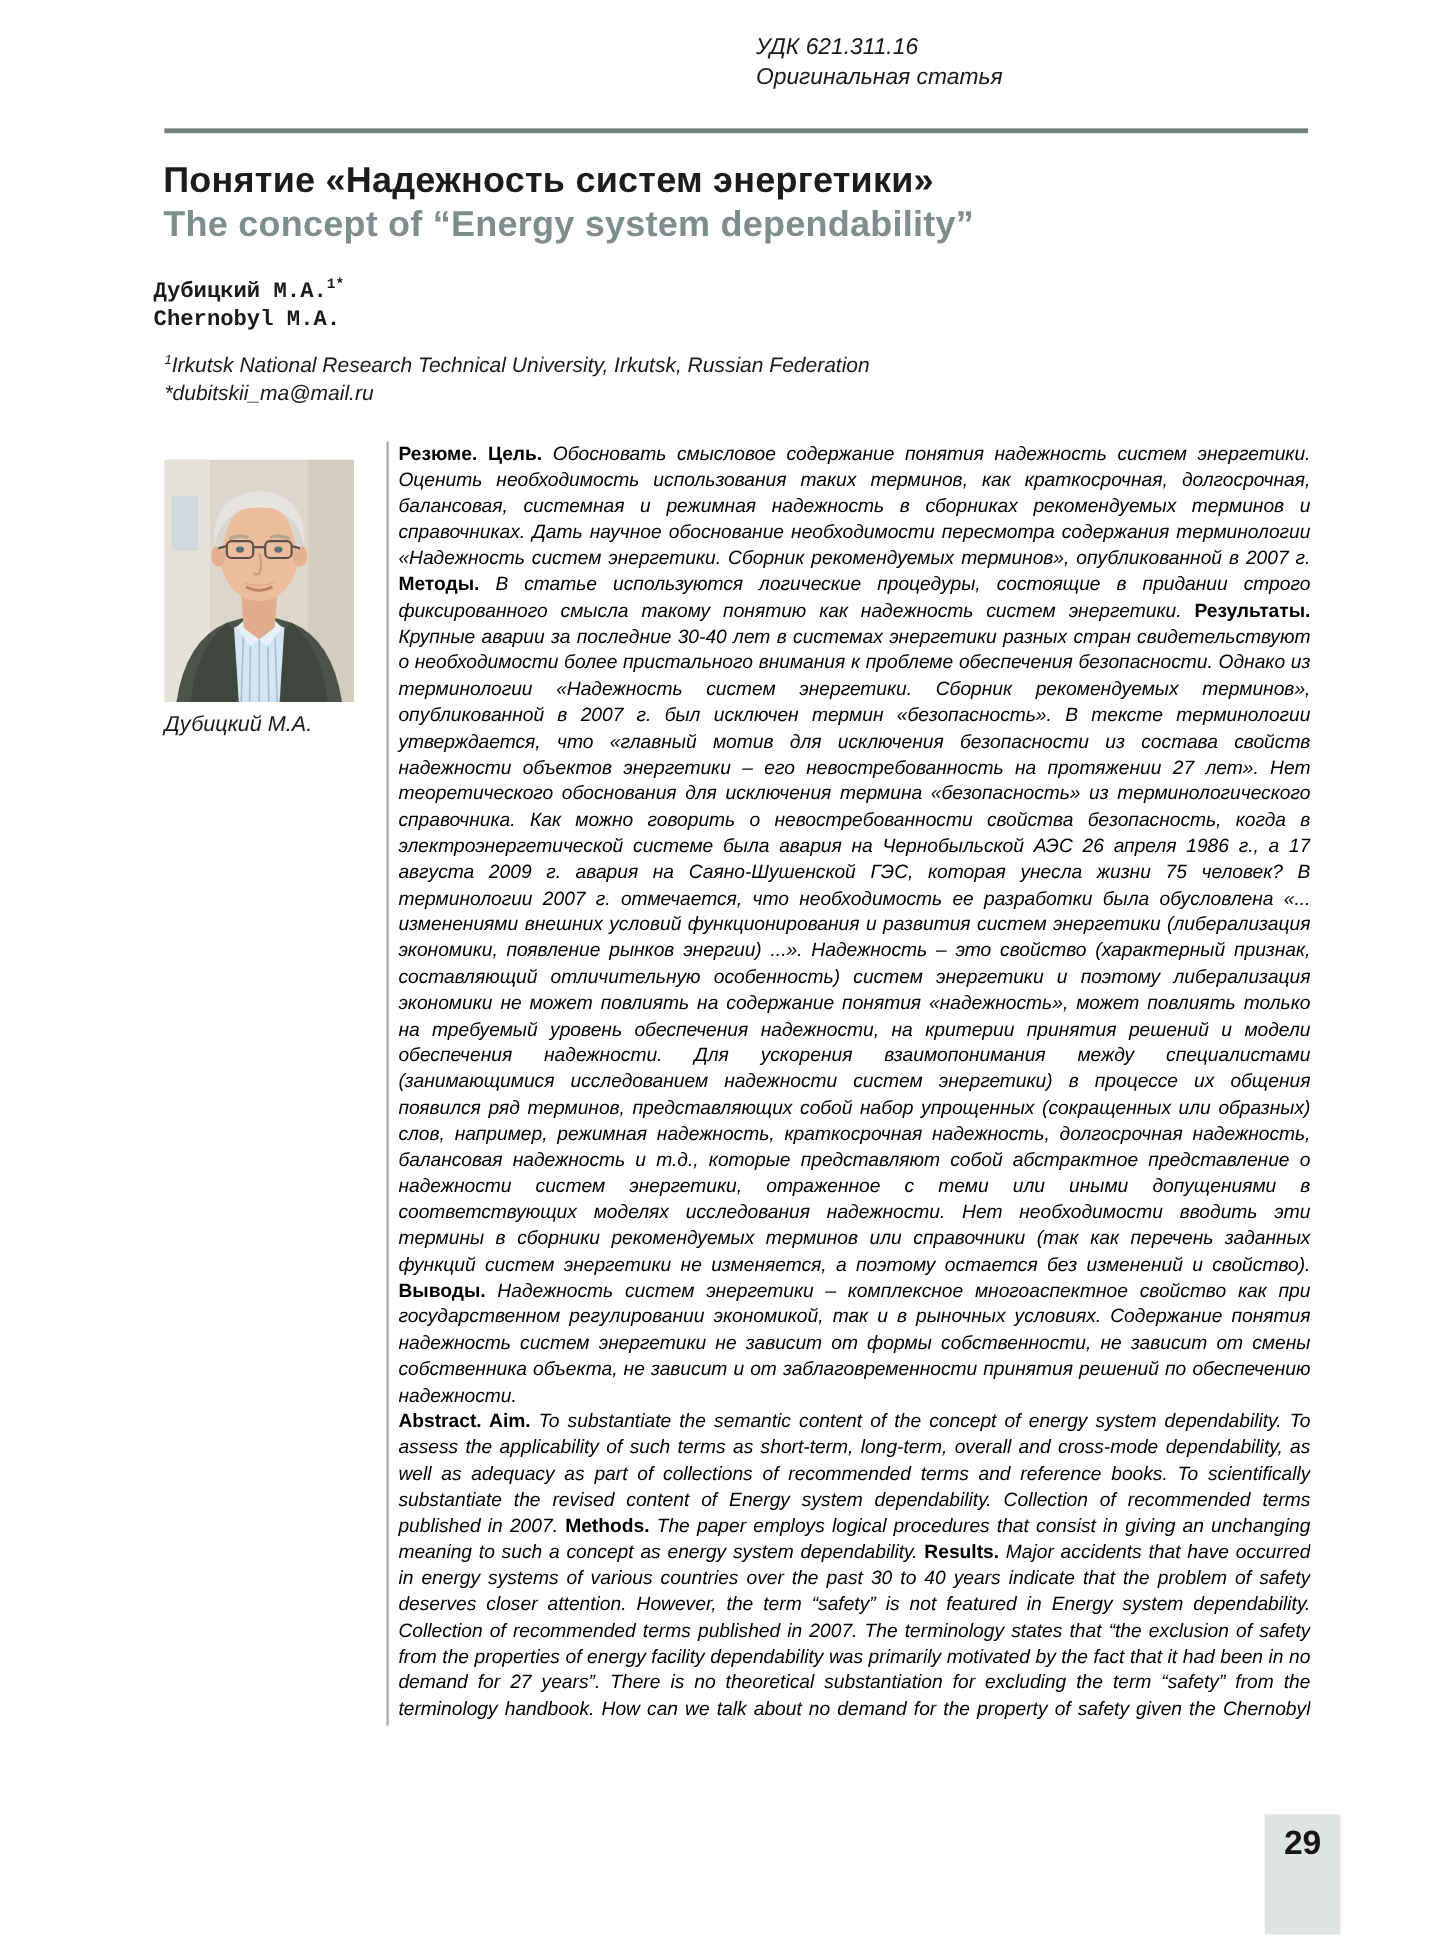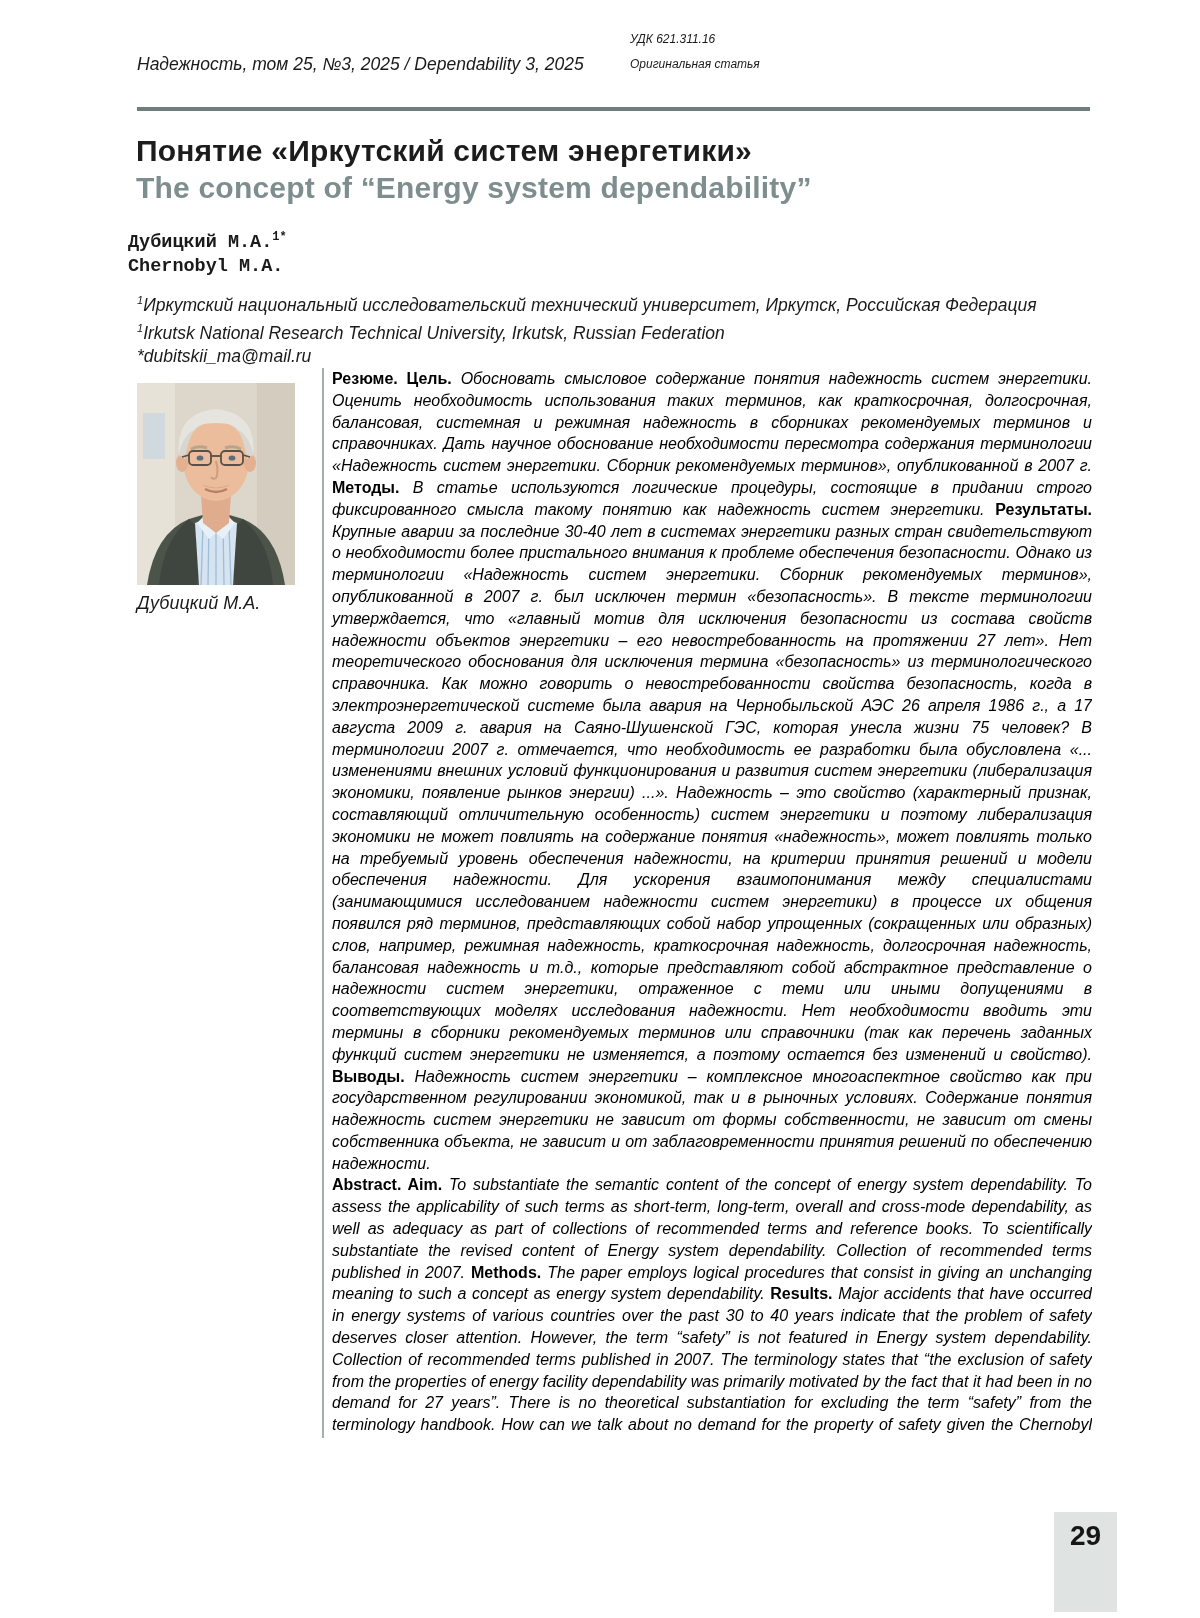--- a/index.html
+++ b/index.html
@@ -13,21 +13,21 @@
   }
 
   
   .hdr-left {
     position:absolute; left:137px; top:52px;
     font-style:italic; font-size:17.5px; line-height:25px;
     white-space:nowrap;
   }
   .hdr-right {
     position:absolute; left:630px; top:27px;
-    font-style:italic; font-size:12px; line-height:25px;
+    font-style:italic; font-size:19px; line-height:25px;
     white-space:nowrap;
   }
   .hdr-rule {
     position:absolute; left:137px; top:107px;
     width:953px; height:4px; background:#6e7e7c;
   }
 
   
   .title-ru {
     position:absolute; left:136px; top:134px;
@@ -89,38 +89,36 @@
     display:inline-block; margin-top:8px;
     font-size:28px; font-weight:700; color:#161616;
   }
 </style>
 </head>
 <body>
 
 <div class="page">
 
   <div class="hdr-left">
-    <div>Надежность, том 25, №3, 2025 / Dependability 3, 2025</div>
   </div>
   <div class="hdr-right">
     <div>УДК 621.311.16</div>
     <div>Оригинальная статья</div>
   </div>
   <div class="hdr-rule"></div>
 
-  <h1 class="title-ru" style="margin:0;">Понятие «Иркутский систем энергетики»</h1>
+  <h1 class="title-ru" style="margin:0;">Понятие «Надежность систем энергетики»</h1>
   <h2 class="title-en" style="margin:0;">The concept of “Energy system dependability”</h2>
 
   <div class="authors">
     <div><span>Дубицкий М.А.</span><sup>1*</sup></div>
     <div>Chernobyl M.A.</div>
   </div>
 
   <div class="affils">
-    <div><sup>1</sup><span>Иркутский национальный исследовательский технический университет, Иркутск, Российская Федерация</span></div>
     <div><sup>1</sup><span>Irkutsk National Research Technical University, Irkutsk, Russian Federation</span></div>
     <div>*dubitskii_ma@mail.ru</div>
   </div>
 
   <div class="photo-wrap">
     <svg class="photo" viewBox="0 0 158 202" xmlns="http://www.w3.org/2000/svg">
 
       <rect x="0" y="0" width="158" height="202" fill="#ddd6ca"></rect>
       <rect x="0" y="0" width="38" height="202" fill="#e7e2d8"></rect>
       <rect x="6" y="30" width="22" height="46" fill="#cfd9de"></rect>

